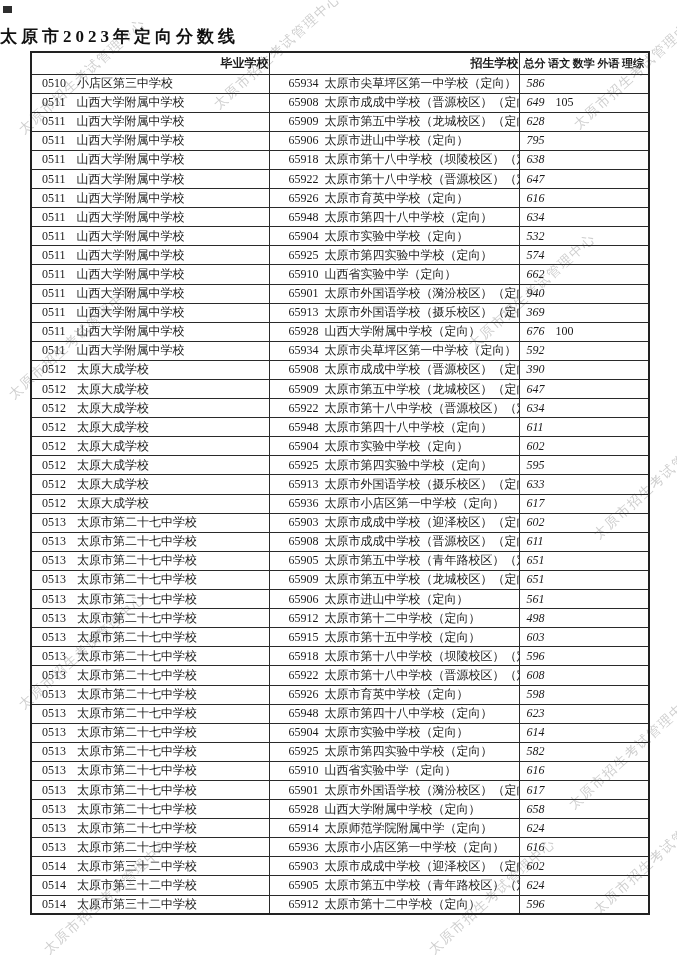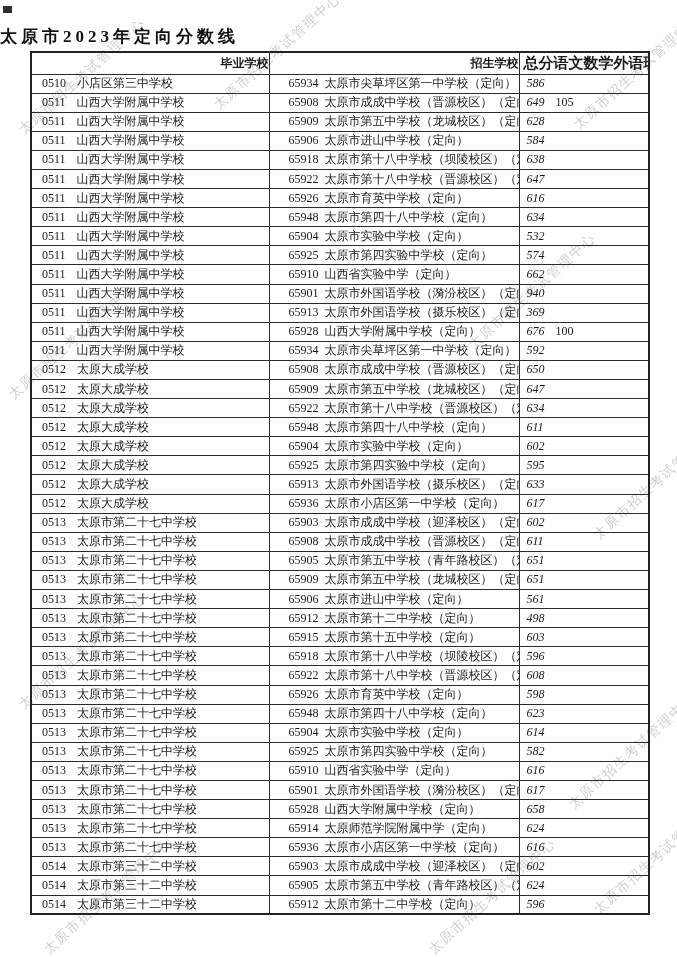--- a/index.html
+++ b/index.html
@@ -60,21 +60,21 @@
     font-weight:bold;
     font-size:12px;
     text-align:right;
     color:#1a1a1a;
   }
   .scores th.score-head { padding:0 4px; }
   .score-head-inner {
     display:flex;
     justify-content:space-between;
     align-items:center;
-    font-size:15px;
+    font-size:11px;
   }
   .scores tbody tr { height:19.1px; }
   .scores td { font-size:12px; color:#1a1a1a; }
   td.c1 { padding-left:10px; }
   td.c1 .name { margin-left:11px; }
   td.c2 { padding-left:19px; }
   td.c2 .name { margin-left:6px; }
   td.c3 .total { display:inline-block; min-width:29px; padding-left:7px;font-style:italic; }
   td.c3 .chn { display:inline-block; }
 </style>
@@ -132,21 +132,21 @@
         <td class="c3"><span class="total">649</span><span class="chn">105</span></td>
       </tr>
       <tr>
         <td class="c1"><span class="code">0511</span><span class="name">山西大学附属中学校</span></td>
         <td class="c2"><span class="code">65909</span><span class="name">太原市第五中学校（龙城校区）（定向）</span></td>
         <td class="c3"><span class="total">628</span><span class="chn"></span></td>
       </tr>
       <tr>
         <td class="c1"><span class="code">0511</span><span class="name">山西大学附属中学校</span></td>
         <td class="c2"><span class="code">65906</span><span class="name">太原市进山中学校（定向）</span></td>
-        <td class="c3"><span class="total">584</span><span class="chn"></span></td>
+        <td class="c3"><span class="total">795</span><span class="chn"></span></td>
       </tr>
       <tr>
         <td class="c1"><span class="code">0511</span><span class="name">山西大学附属中学校</span></td>
         <td class="c2"><span class="code">65918</span><span class="name">太原市第十八中学校（坝陵校区）（定向）</span></td>
         <td class="c3"><span class="total">638</span><span class="chn"></span></td>
       </tr>
       <tr>
         <td class="c1"><span class="code">0511</span><span class="name">山西大学附属中学校</span></td>
         <td class="c2"><span class="code">65922</span><span class="name">太原市第十八中学校（晋源校区）（定向）</span></td>
         <td class="c3"><span class="total">647</span><span class="chn"></span></td>
@@ -192,21 +192,21 @@
         <td class="c3"><span class="total">676</span><span class="chn">100</span></td>
       </tr>
       <tr>
         <td class="c1"><span class="code">0511</span><span class="name">山西大学附属中学校</span></td>
         <td class="c2"><span class="code">65934</span><span class="name">太原市尖草坪区第一中学校（定向）</span></td>
         <td class="c3"><span class="total">592</span><span class="chn"></span></td>
       </tr>
       <tr>
         <td class="c1"><span class="code">0512</span><span class="name">太原大成学校</span></td>
         <td class="c2"><span class="code">65908</span><span class="name">太原市成成中学校（晋源校区）（定向）</span></td>
-        <td class="c3"><span class="total">650</span><span class="chn"></span></td>
+        <td class="c3"><span class="total">390</span><span class="chn"></span></td>
       </tr>
       <tr>
         <td class="c1"><span class="code">0512</span><span class="name">太原大成学校</span></td>
         <td class="c2"><span class="code">65909</span><span class="name">太原市第五中学校（龙城校区）（定向）</span></td>
         <td class="c3"><span class="total">647</span><span class="chn"></span></td>
       </tr>
       <tr>
         <td class="c1"><span class="code">0512</span><span class="name">太原大成学校</span></td>
         <td class="c2"><span class="code">65922</span><span class="name">太原市第十八中学校（晋源校区）（定向）</span></td>
         <td class="c3"><span class="total">634</span><span class="chn"></span></td>

